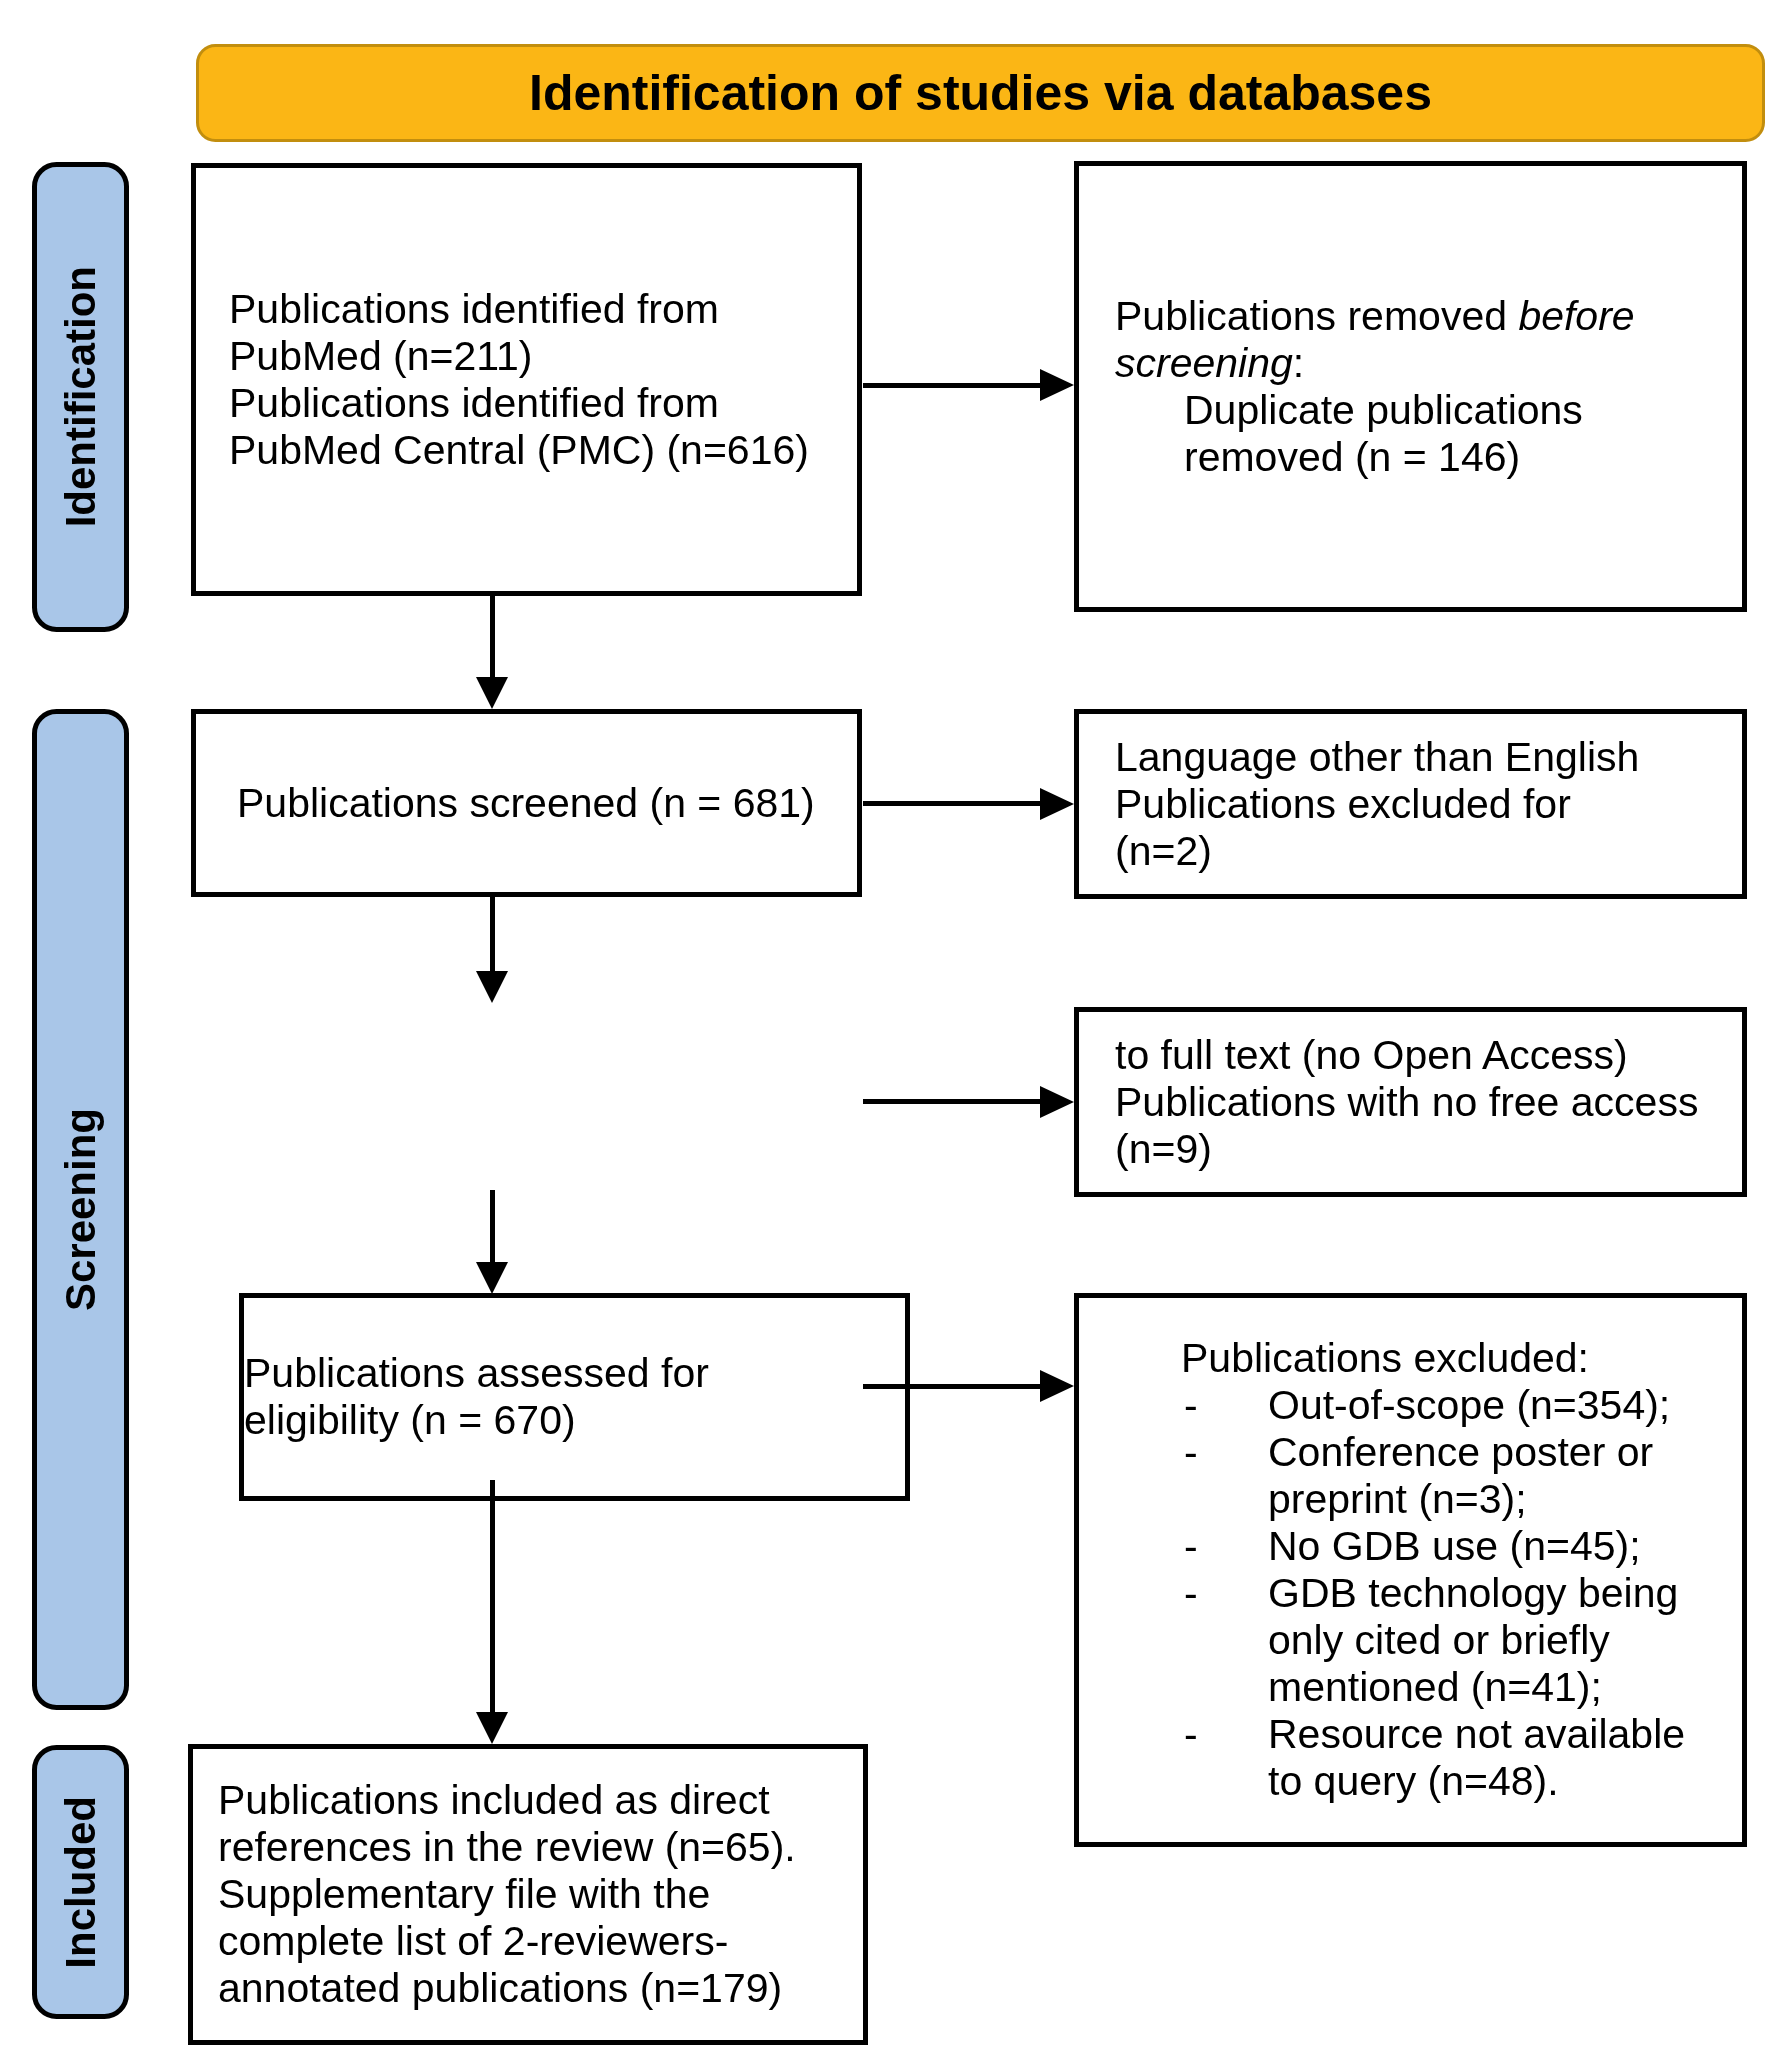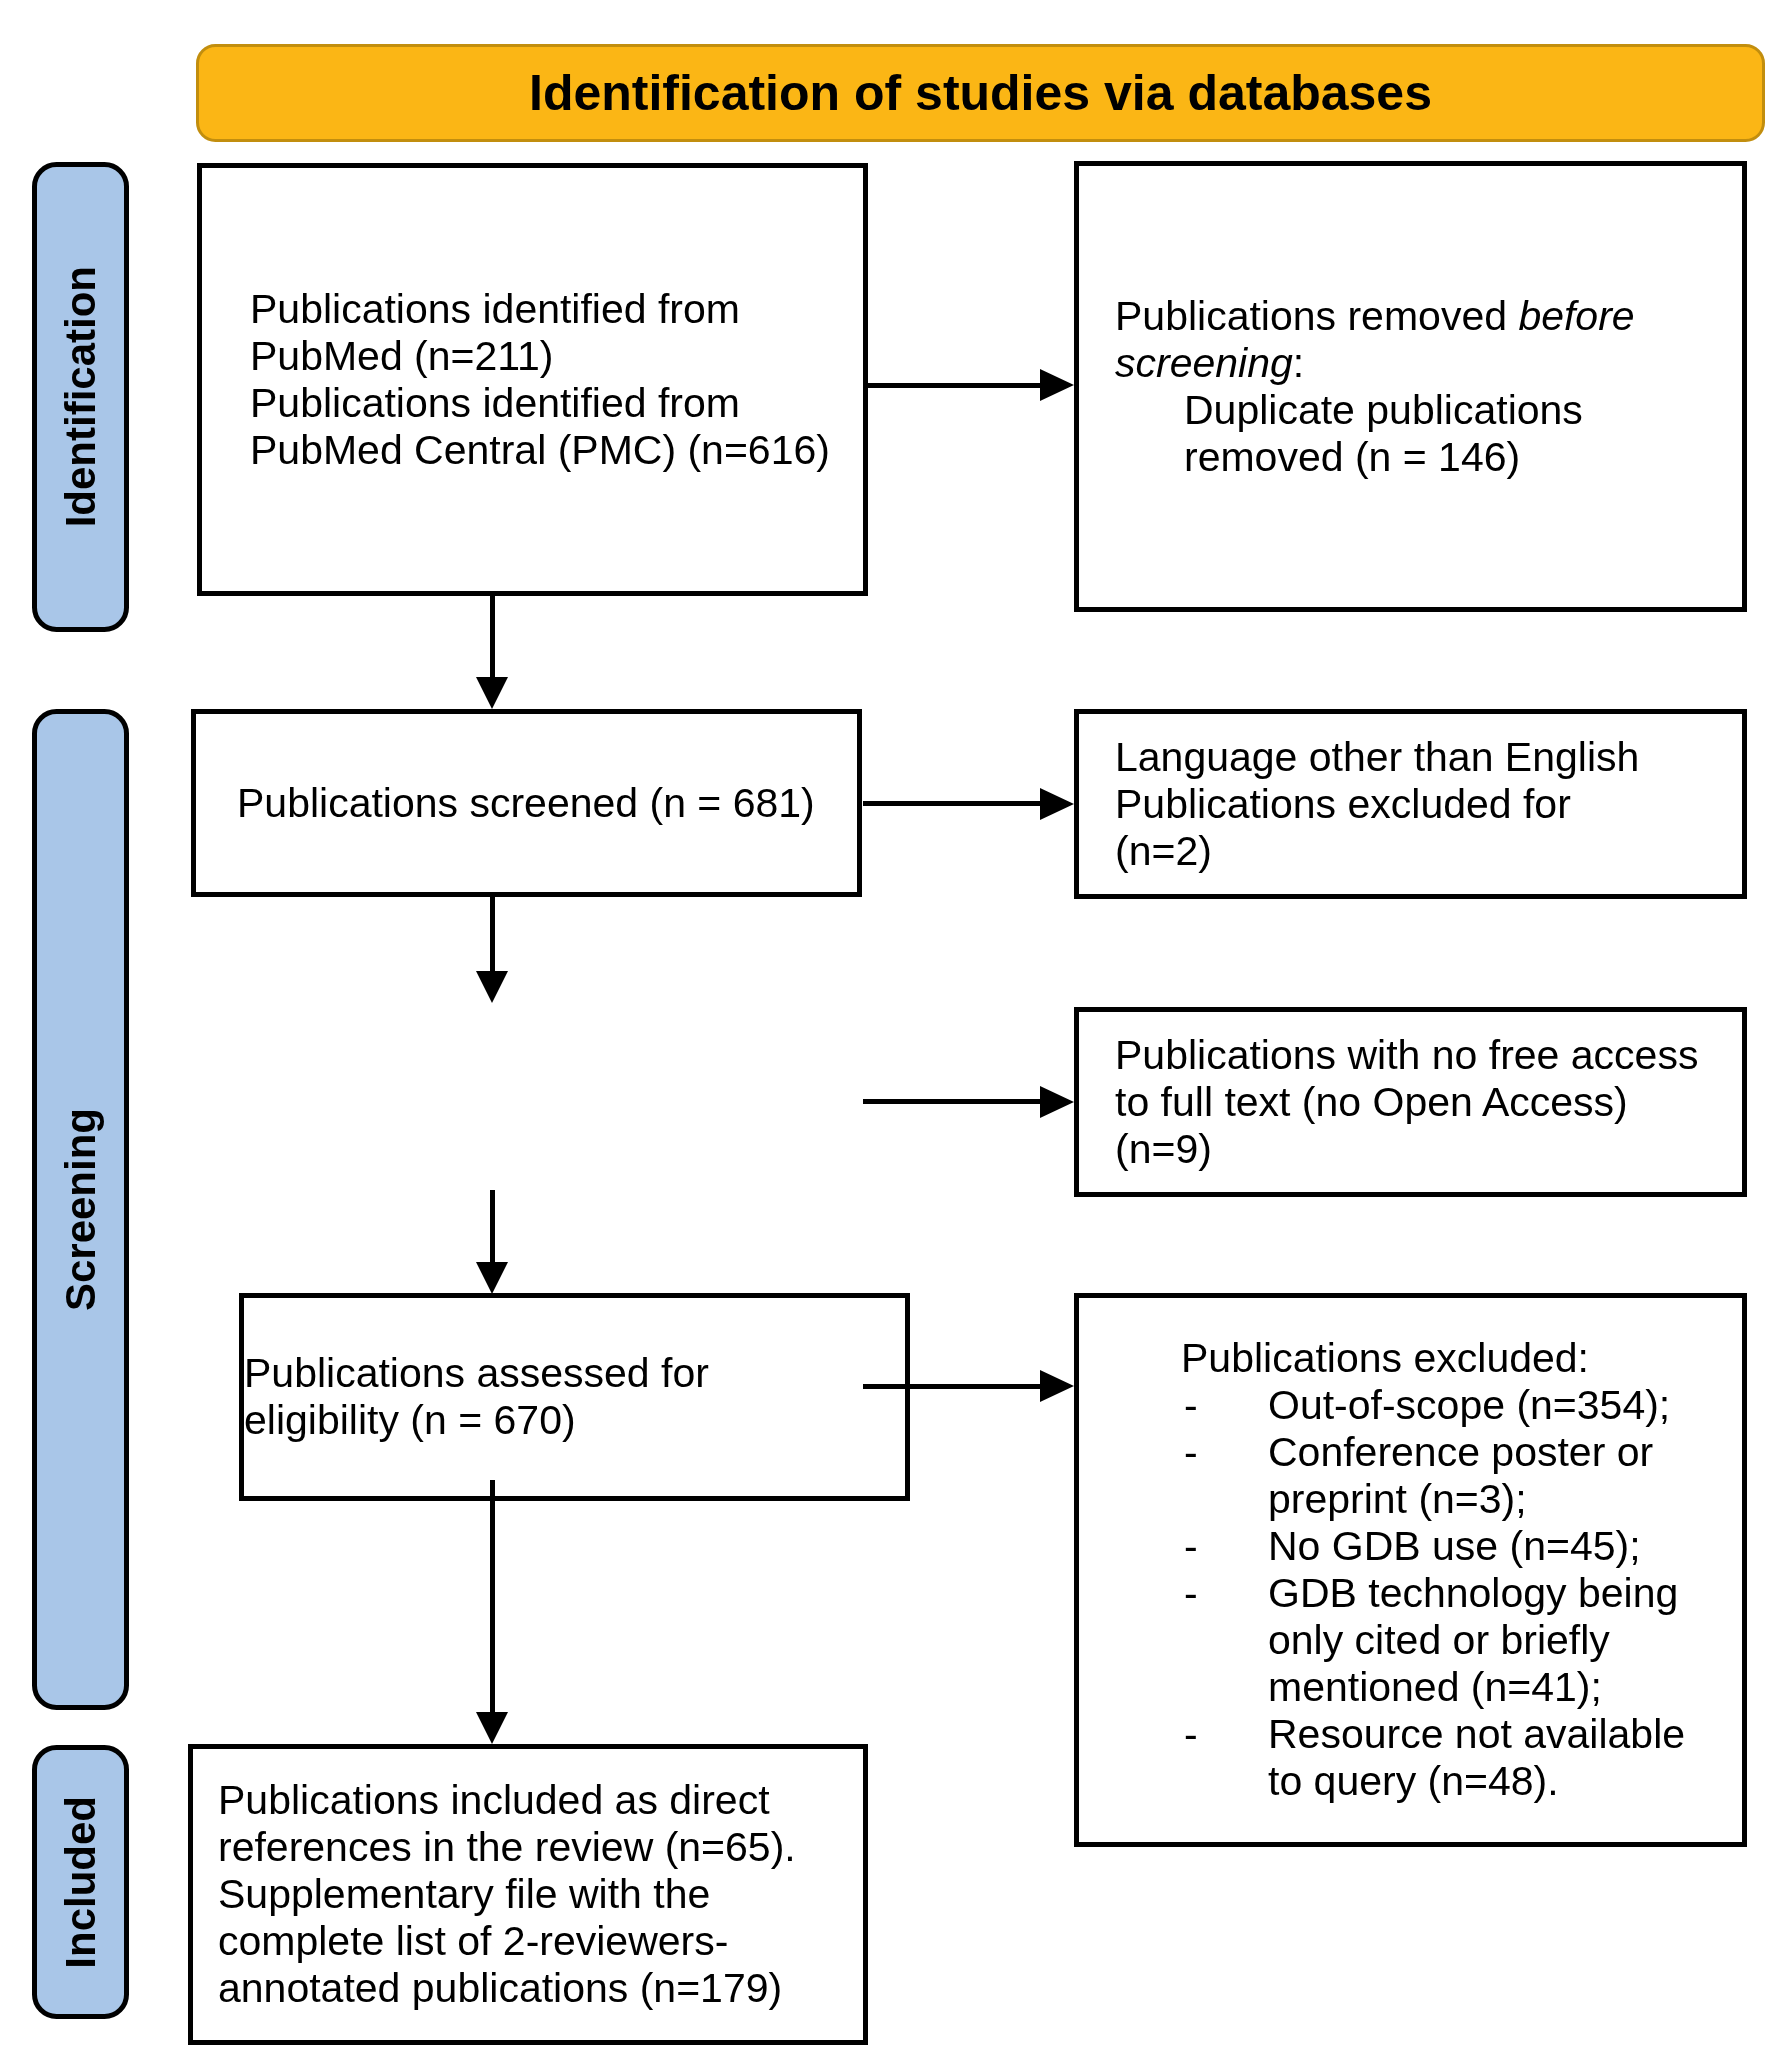--- a/index.html
+++ b/index.html
@@ -49,21 +49,21 @@
     position:absolute;
     background:#fff;
     border:5.1px solid var(--line);
     box-sizing:border-box;
     display:flex;flex-direction:column;justify-content:center;
     font-size:41px;line-height:47px;
   }
   .tline{white-space:nowrap;}
   .indent{padding-left:69px;}
   .it{font-style:italic;}
-  .box-identified{left:191px;top:163px;width:671px;height:433px;padding-left:48px;margin-left:6px;}
+  .box-identified{left:191px;top:163px;width:671px;height:433px;padding-left:33px;}
   .box-removed{left:1074px;top:161px;width:673px;height:451px;padding-left:36px;}
   .box-screened{left:191px;top:709px;width:671px;height:188px;padding-left:41px;}
   .box-excluded-language{left:1074px;top:709px;width:673px;height:190px;padding-left:36px;}
   .box-sought{left:191px;top:1002px;width:671px;height:188px;padding-left:41px;}
   .box-no-access{left:1074px;top:1007px;width:673px;height:190px;padding-left:36px;}
   .box-assessed{left:191px;top:1293px;width:671px;height:208px;margin-left:48px;}
   .box-excluded{left:1074px;top:1293px;width:673px;height:554px;justify-content:center;}
   .box-included{left:188px;top:1744px;width:680px;height:301px;padding-left:25px;}
   .r4-header{padding-left:102px;white-space:nowrap;}
   .r4-row{position:relative;display:flex;}
@@ -123,22 +123,22 @@
     </div>
 
   <div class="node box-excluded-language">
       <div class="tline">Language other than English</div>
       <div class="tline">Publications excluded for</div>
       <div class="tline">(n=2)</div>
     </div>
 
 
   <div class="node box-no-access">
+      <div class="tline">to full text (no Open Access)</div>
       <div class="tline">Publications with no free access</div>
-      <div class="tline">to full text (no Open Access)</div>
       <div class="tline">(n=9)</div>
     </div>
 
   <div class="node box-assessed">
       <div class="tline">Publications assessed for</div>
       <div class="tline">eligibility (n = 670)</div>
     </div>
 
   <div class="node box-excluded">
     <div class="r4-header">Publications excluded:</div>

